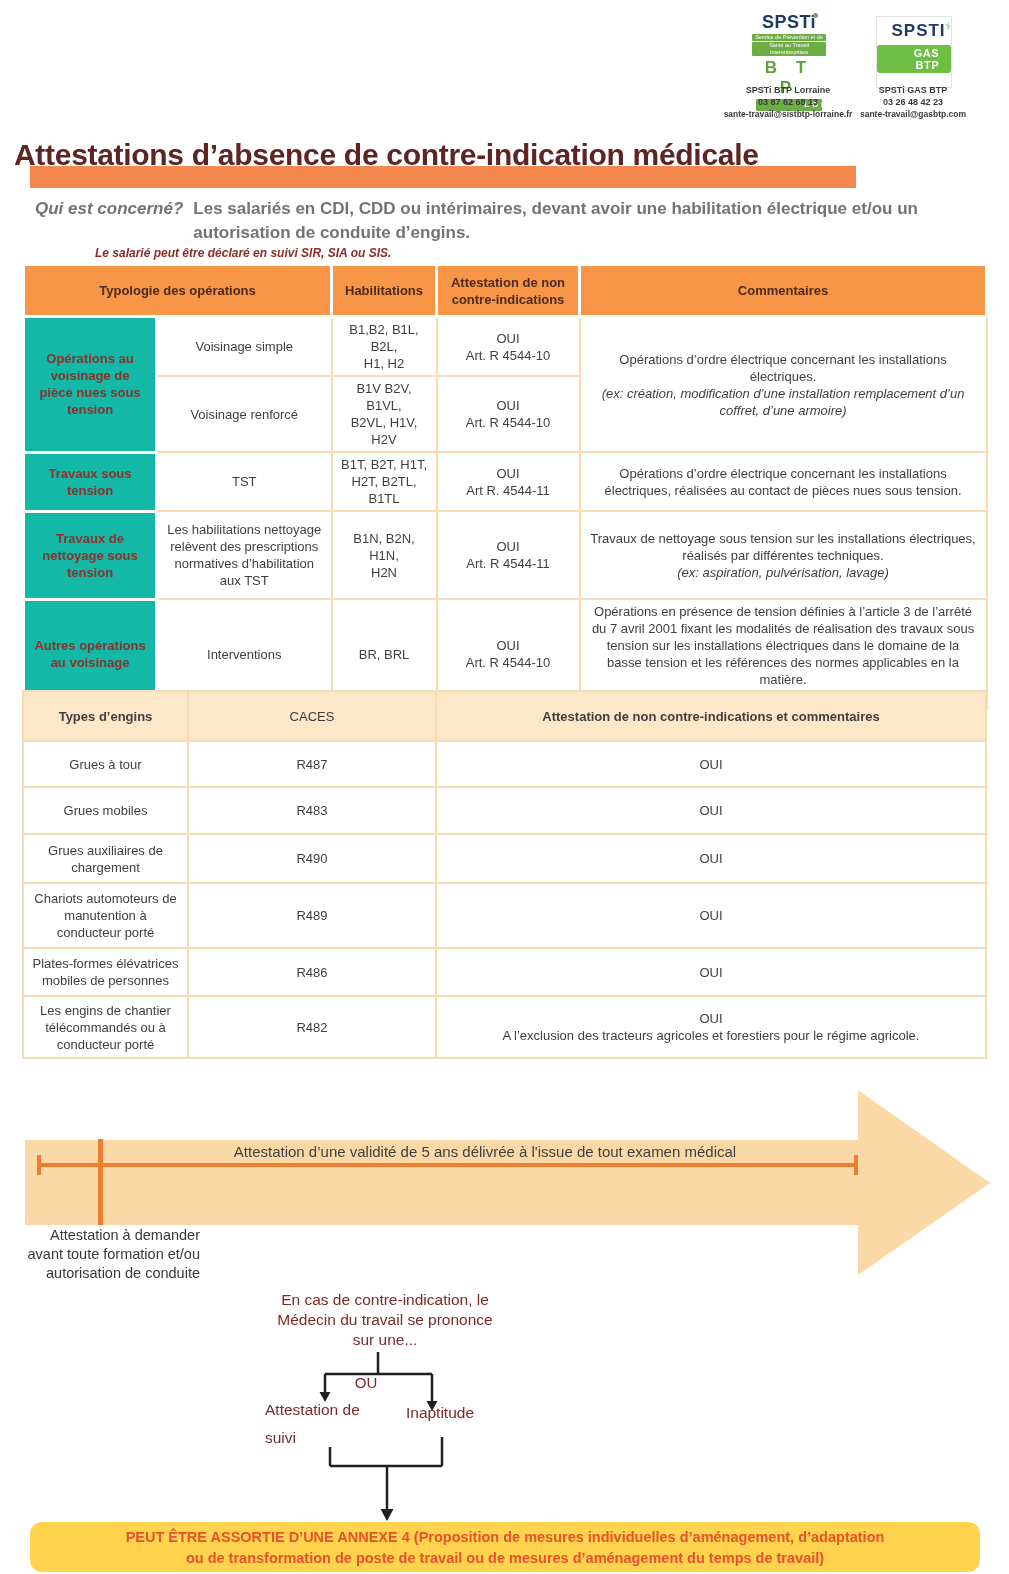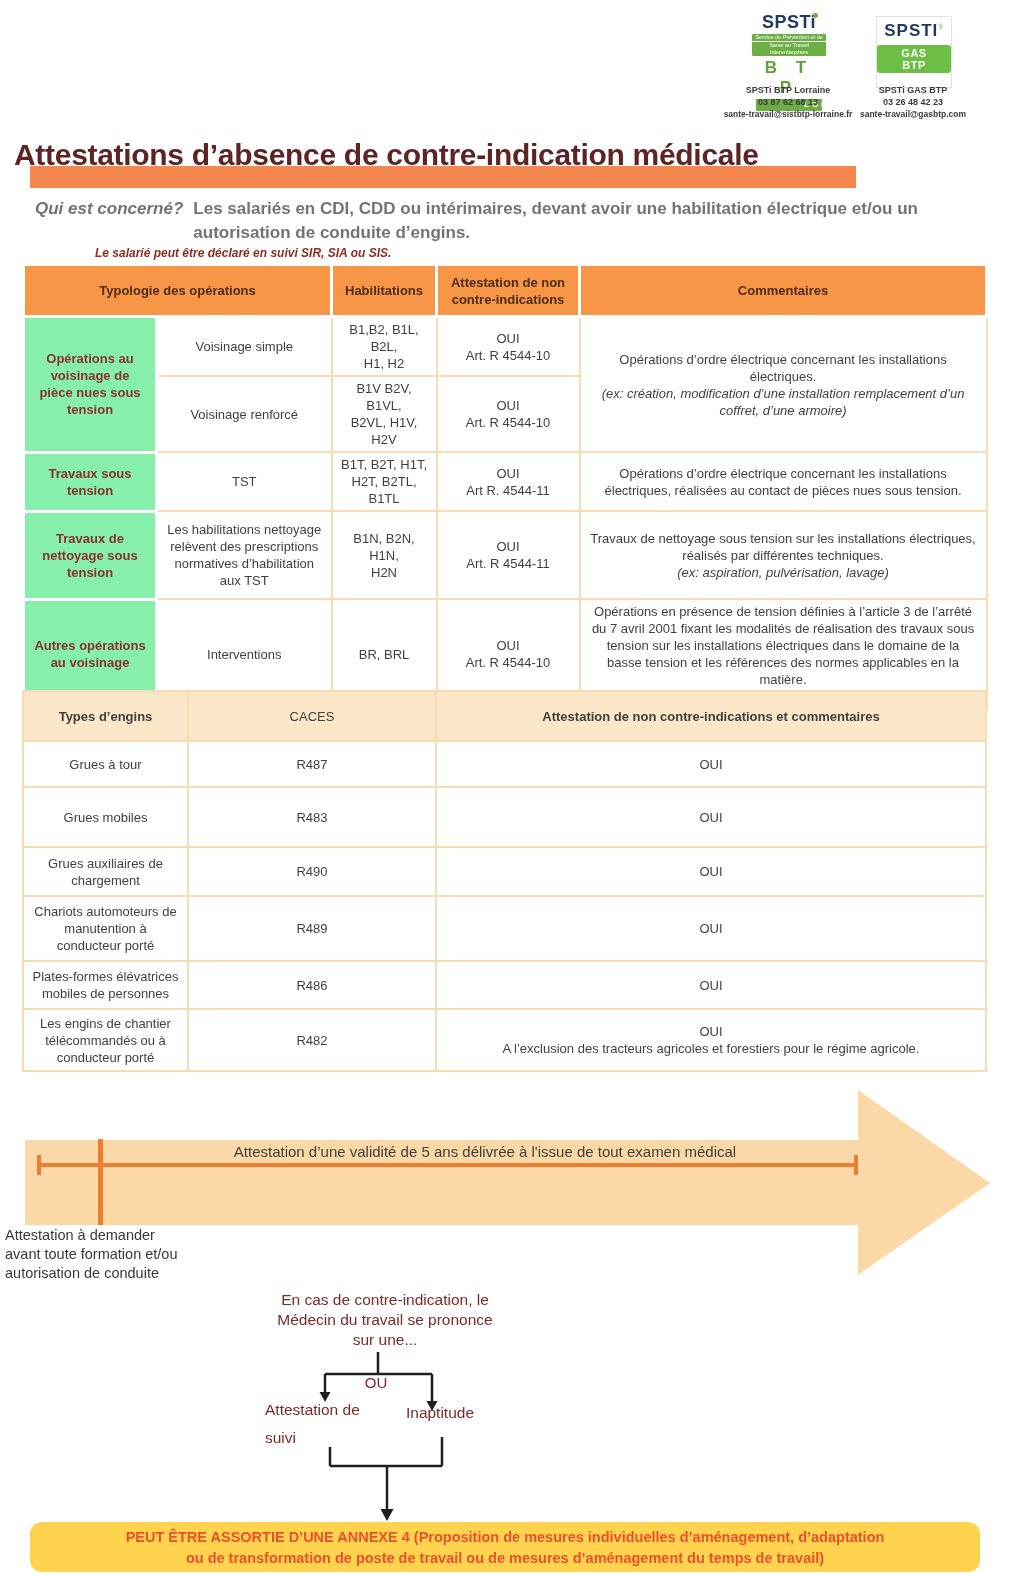--- a/index.html
+++ b/index.html
@@ -7,60 +7,60 @@
   .abs{position:absolute;}
   .pre{white-space:pre-line;}
 
   
   .logo1{left:750px;top:12px;width:78px;height:74px;text-align:center;}
   .logo1 .brand{color:#1f3864;font-weight:bold;font-size:18px;letter-spacing:.5px;position:relative;display:inline-block;}
   .logo1 .brand::after{content:"";position:absolute;top:1px;right:-2px;width:5px;height:5px;border-radius:50%;background:#6cae44;}
   .gstrip{background:#6cae44;color:#fff;font-size:5.5px;line-height:7px;margin:1px 2px;border-radius:1px;}
   .btp{color:#5fa23a;font-weight:bold;font-size:17px;letter-spacing:7px;margin-top:2px;}
   .lorraine{background:#6cae44;color:#fff;font-weight:bold;font-size:8px;letter-spacing:3px;line-height:12px;margin:1px 6px;border-radius:1px;padding-left:48px;}
-  .logo2{left:876px;top:16px;width:74px;height:66px;border:1px solid #e2e2e2;text-align:center;padding-top:4px;}
+  .logo2{left:876px;top:16px;width:74px;height:66px;border:1px solid #e2e2e2;text-align:right;padding-top:4px;}
   .logo2 .brand{color:#1f3864;font-weight:bold;font-size:17px;letter-spacing:1px;}
   .caduceus{color:#6cbe45;font-size:10px;vertical-align:top;}
   .gasbadge{display:inline-block;background:#6cbe45;color:#fff;font-weight:bold;font-size:11px;padding:2px 12px;border-radius:3px;margin-top:4px;letter-spacing:.5px;}
   .contact{text-align:center;color:#3a3a3a;font-weight:bold;font-size:9px;line-height:12px;}
   .contact .email{font-size:8.5px;}
 
   
   .titlebar{left:30px;top:166px;width:826px;height:22px;background:#f4874e;z-index:0;}
   .pagetitle{left:14px;top:138px;z-index:1;font-size:30px;font-weight:bold;color:#5e2423;letter-spacing:-.3px;}
   .subtitle{left:35px;top:197px;width:920px;display:flex;color:#737373;font-size:17px;font-weight:bold;line-height:24px;}
   .subtitle .q{font-style:italic;flex:none;margin-right:10px;}
   .note{left:95px;top:246px;font-size:12px;font-weight:bold;font-style:italic;color:#8b2e26;}
 
   
   table{border-collapse:collapse;table-layout:fixed;font-size:13px;color:#3f3f3f;}
   td,th{text-align:center;vertical-align:middle;padding:3px 8px;line-height:17px;}
   .t1{left:22px;top:263px;width:963px;}
   .t1 th{background:#f79646;color:#4d2b1f;font-weight:bold;border:3px solid #fff;}
   .t1 td{border:2px solid #fadcb4;background:#fff;}
-  .t1 td.cat{background:#86efac;color:#8a322c;font-weight:bold;border:3px solid #fff;}
+  .t1 td.cat{background:#14b8a6;color:#8a322c;font-weight:bold;border:3px solid #fff;}
   .t1 .ex{display:block;font-style:italic;}
   .t2{left:22px;top:690px;width:963px;border:2px solid #f0cd9b;}
   .t2 th{background:#fce8c8;border:2px solid #f6dcb4;font-weight:normal;}
   .t2 th.b{font-weight:bold;}
   .t2 td{background:#fff;border:2px solid #f6dcb4;}
 
   
   .arrowbody{left:25px;top:1140px;width:833px;height:85px;background:#fbd9a6;}
   .arrowhead{left:858px;top:1090px;width:0;height:0;border-top:93px solid transparent;border-bottom:92px solid transparent;border-left:132px solid #fbd9a6;}
   .vline{left:98px;top:1139px;width:5px;height:86px;background:#ed7d31;}
   .hline{left:38px;top:1163px;width:820px;height:4px;background:#ed7d31;}
   .capL{left:37px;top:1155px;width:4px;height:20px;background:#ed7d31;}
   .capR{left:854px;top:1155px;width:4px;height:20px;background:#ed7d31;}
   .validitylabel{left:120px;top:1143px;width:730px;text-align:center;font-size:15px;color:#404040;}
-  .requestlabel{left:5px;top:1226px;width:195px;text-align:left;font-size:14.5px;line-height:19px;color:#383838;}
+  .requestlabel{left:5px;top:1226px;width:195px;text-align:right;font-size:14.5px;line-height:19px;color:#383838;}
 
   
   .fc-intro{left:250px;top:1290px;width:270px;text-align:center;font-size:15.5px;line-height:20px;color:#7b2a27;}
-  .fc-ou{left:351px;top:1374px;width:50px;text-align:center;font-size:15px;color:#7b2a27;}
+  .fc-ou{left:341px;top:1374px;width:50px;text-align:center;font-size:15px;color:#7b2a27;}
   .fc-left{left:265px;top:1396px;width:125px;text-align:left;font-size:15.5px;line-height:28px;color:#7b2a27;}
   .fc-right{left:395px;top:1404px;width:90px;text-align:center;font-size:15.5px;color:#7b2a27;}
   .fc-svg{left:0;top:1080px;}
 
   
   .banner{left:30px;top:1522px;width:950px;height:50px;background:#ffd34d;border-radius:12px;text-align:center;font-weight:bold;font-size:14.5px;line-height:21px;color:#e8512d;padding-top:5px;box-sizing:border-box;}
 </style>
 </head>
 <body>
 
@@ -179,21 +179,21 @@
       <tr style="height:50px">
     <th class="b">Types d’engins</th>
     <th>CACES</th>
     <th class="b">Attestation de non contre-indications et commentaires</th>
   </tr>
   <tr style="height:46px">
     <td>Grues à tour</td>
     <td>R487</td>
     <td class="pre">OUI</td>
   </tr>
-  <tr style="height:60px">
+  <tr style="height:47px">
     <td>Grues mobiles</td>
     <td>R483</td>
     <td class="pre">OUI</td>
   </tr>
   <tr style="height:49px">
     <td>Grues auxiliaires de chargement</td>
     <td>R490</td>
     <td class="pre">OUI</td>
   </tr>
   <tr style="height:65px">

